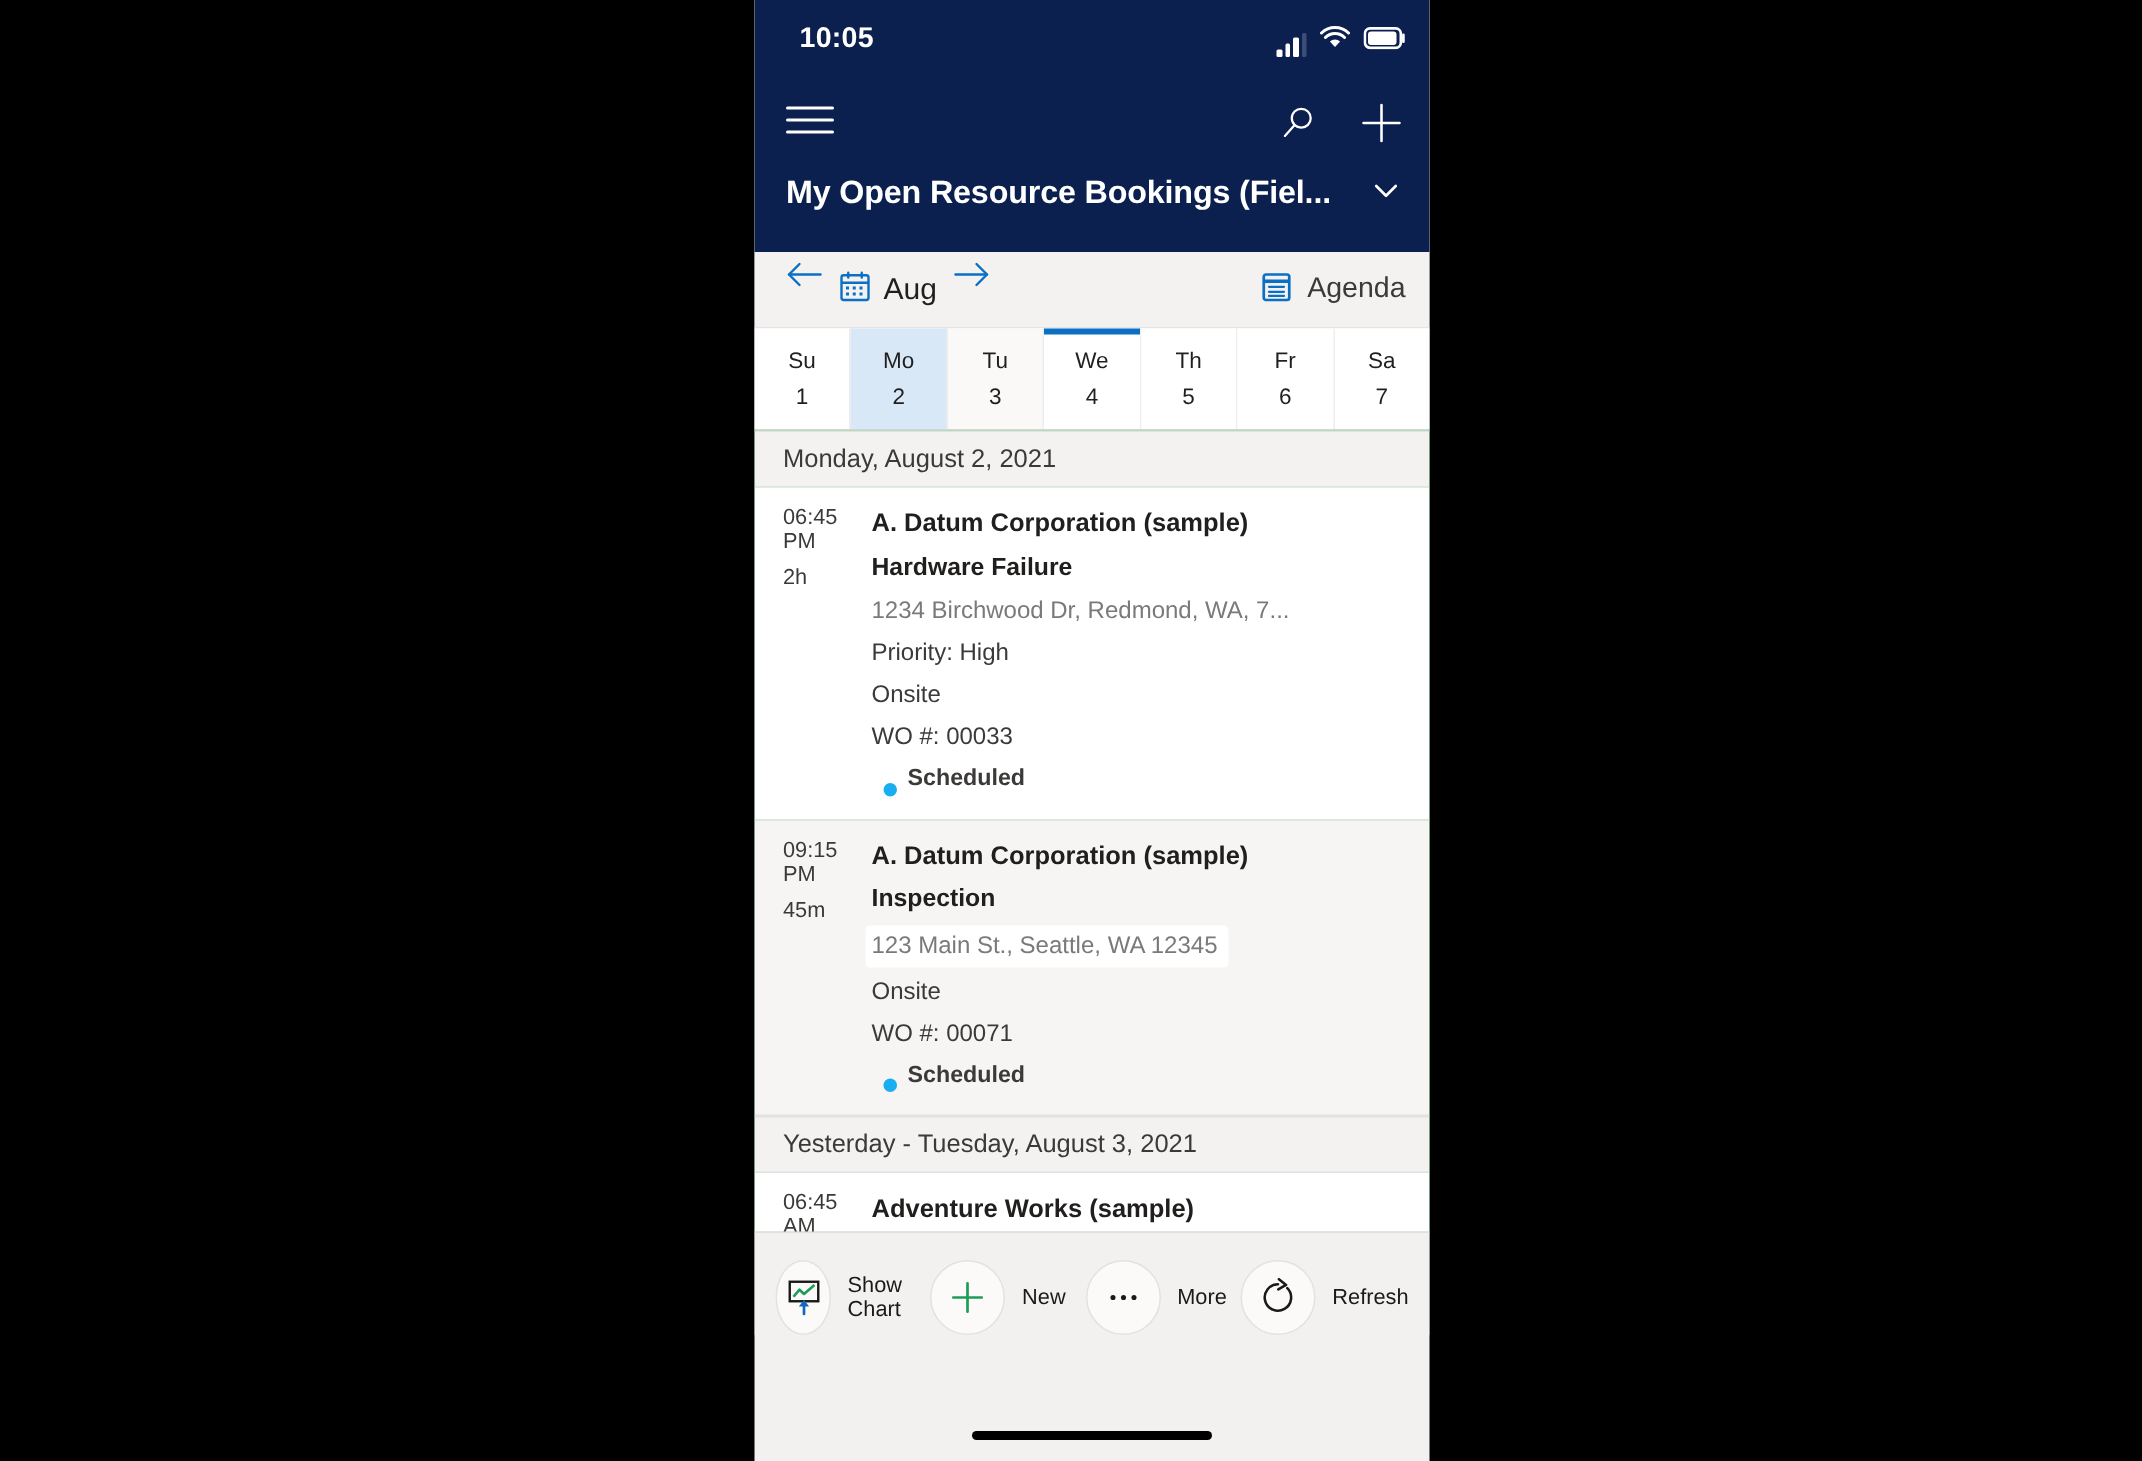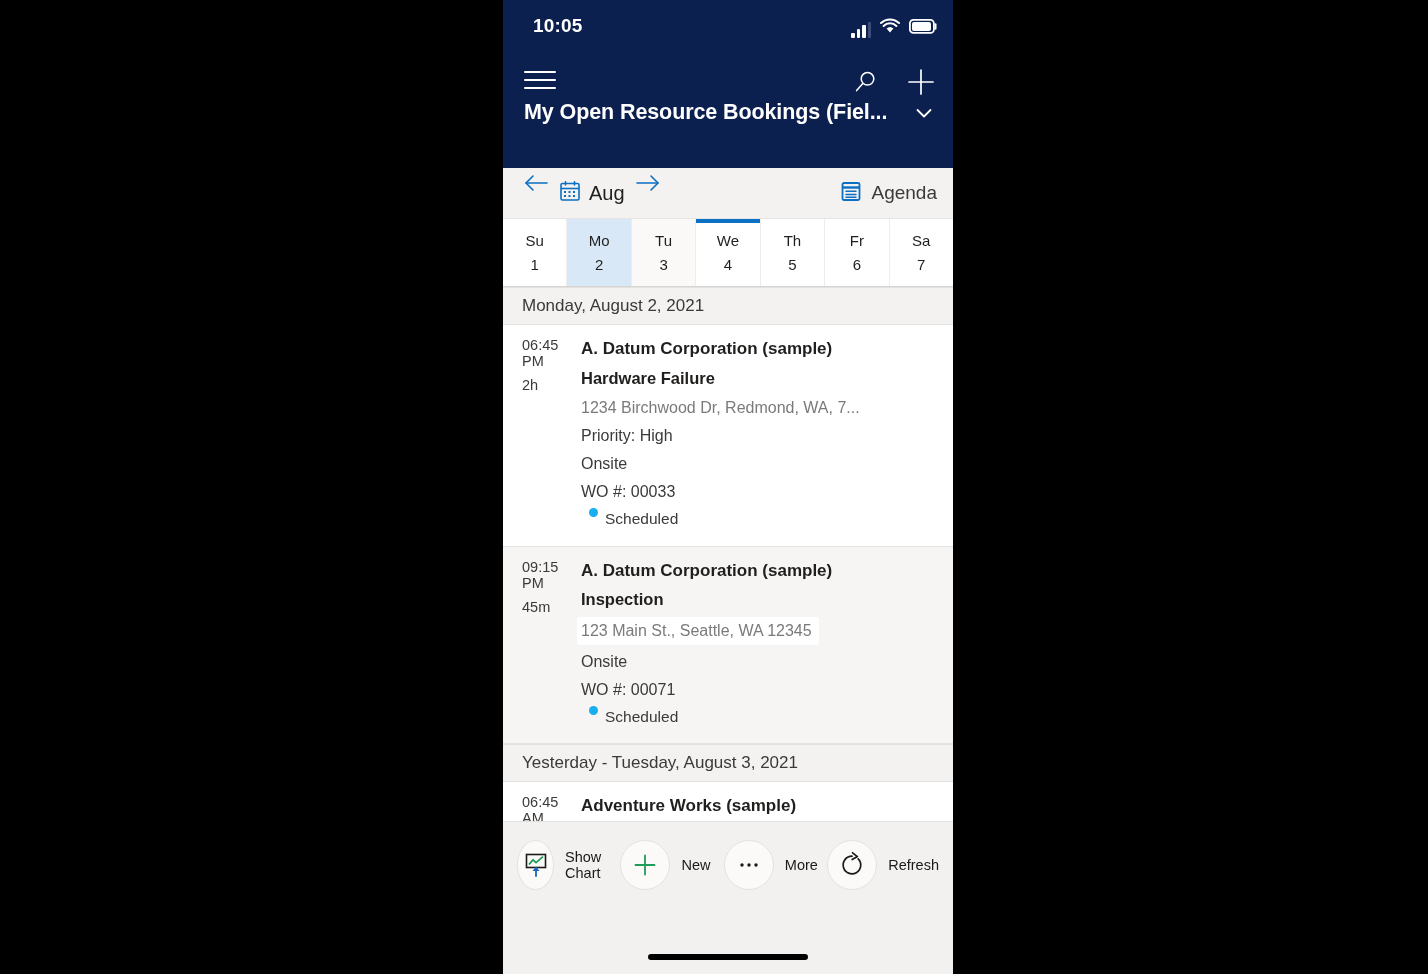--- a/index.html
+++ b/index.html
@@ -88,23 +88,23 @@
     width: 36px;
     height: 36px;
     display: flex;
     align-items: center;
     justify-content: center;
   }
   .viewtitle-row {
     position: absolute;
     left: 0;
     right: 0;
-    top: 44px;
-    display: flex;
-    align-items: center;
+    top: 60px;
+    display: flex;
+    align-items: flex-start;
     padding: 0 18px 0 21px;
     box-sizing: border-box;
   }
   .viewtitle {
     color: #ffffff;
     font-size: 21.5px;
     font-weight: bold;
     letter-spacing: -0.1px;
     white-space: nowrap;
     overflow: hidden;
@@ -208,21 +208,21 @@
   .b-worktype { font-size: 16.5px; font-weight: bold; color: #201f1e; }
   .b-addr { font-size: 16px; color: #7a7a78; }
   .b-addr.boxed {
     background: #ffffff;
     border-radius: 3px;
     display: inline-block;
     padding: 2px 7px 2px 4px;
     margin-left: -4px;
   }
   .b-meta { font-size: 16px; color: #3b3a39; }
-  .b-status { font-size: 15.5px; color: #3b3a39; padding-left: 8px; display: flex; align-items: flex-start; gap: 7px; }
+  .b-status { font-size: 15.5px; color: #3b3a39; padding-left: 8px; display: flex; align-items: flex-end; gap: 7px; font-weight: bold; }
   .dot { width: 9px; height: 9px; border-radius: 50%; background: #19aef0; display: inline-block; }
 
   
   .commandbar {
     background: #f2f1ef;
     border-top: 1px solid #e1e0de;
     display: flex;
     padding: 18px 14px 0 14px;
     box-sizing: border-box;
   }

